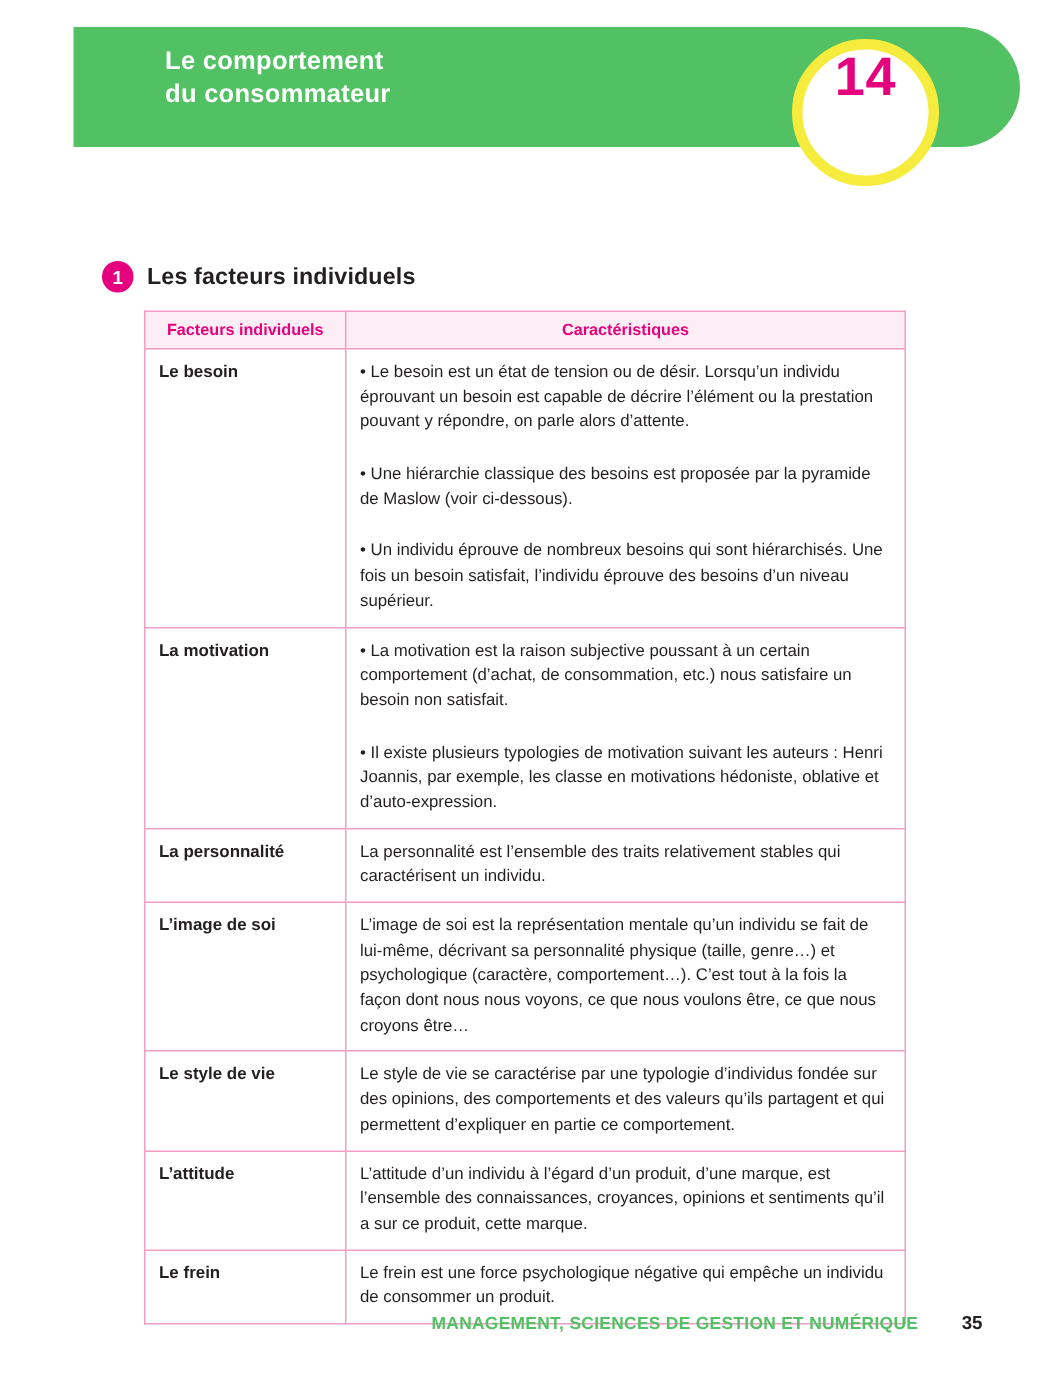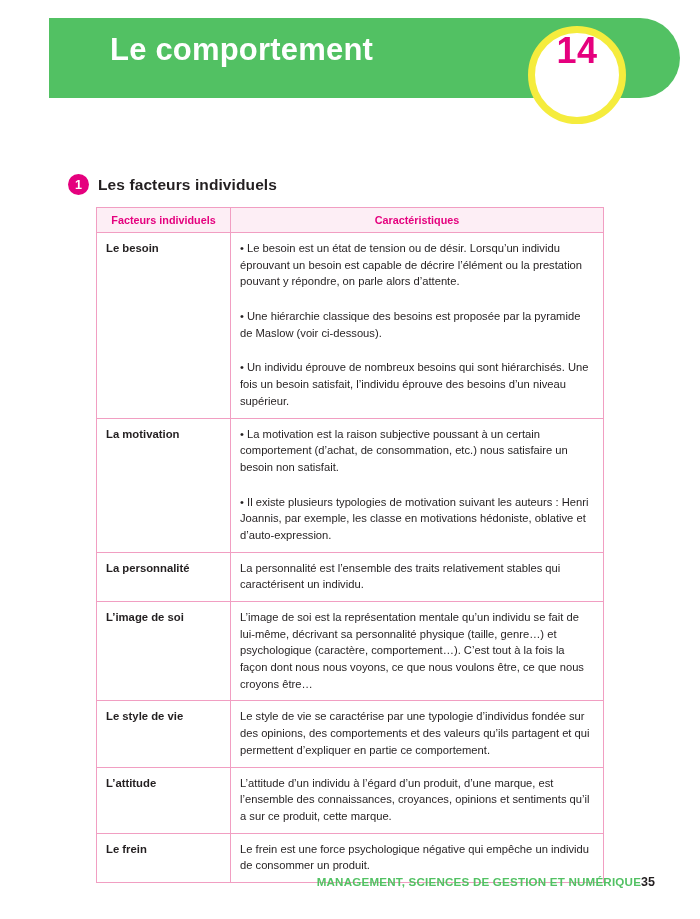--- a/index.html
+++ b/index.html
@@ -28,21 +28,21 @@
     height: 80px;
     background: #52c163;
     border-radius: 0 40px 40px 0;
   }
   .header-title {
     position: absolute;
     left: 110px;
     top: 30px;
     width: 420px;
     color: #ffffff;
-    font-size: 31px;
+    font-size: 17px;
     font-weight: bold;
     line-height: 1.32;
     letter-spacing: 0.2px;
   }
   .header-title .line2 { display: block; }
 
   .chapter-badge {
     position: absolute;
     left: 528px;
     top: 26px;
@@ -145,21 +145,21 @@
   table.facteurs td.desc p { margin: 0; }
   table.facteurs td.desc p + p { margin-top: 18px; }
 
   
   .footer {
     position: absolute;
     right: 45px;
     bottom: 30px;
     display: flex;
     align-items: baseline;
-    gap: 0;
+    gap: 29px;
   }
   .footer-text {
     color: #52c163;
     font-size: 11.6px;
     font-weight: bold;
     letter-spacing: 0.2px;
   }
   .footer-page {
     color: #231f20;
     font-size: 12.5px;
@@ -168,20 +168,21 @@
 </style>
 </head>
 <body>
 
 <div class="page">
 
   <div class="header-band"></div>
 
   <div class="header-title">
     <span>Le comportement</span>
+    <span class="line2">du consommateur</span>
   </div>
 
   <div class="chapter-badge">
     <span>14</span>
   </div>
 
 
   <div class="section-head">
     <div class="section-num">1</div>
     <div class="section-title">Les facteurs individuels</div>

